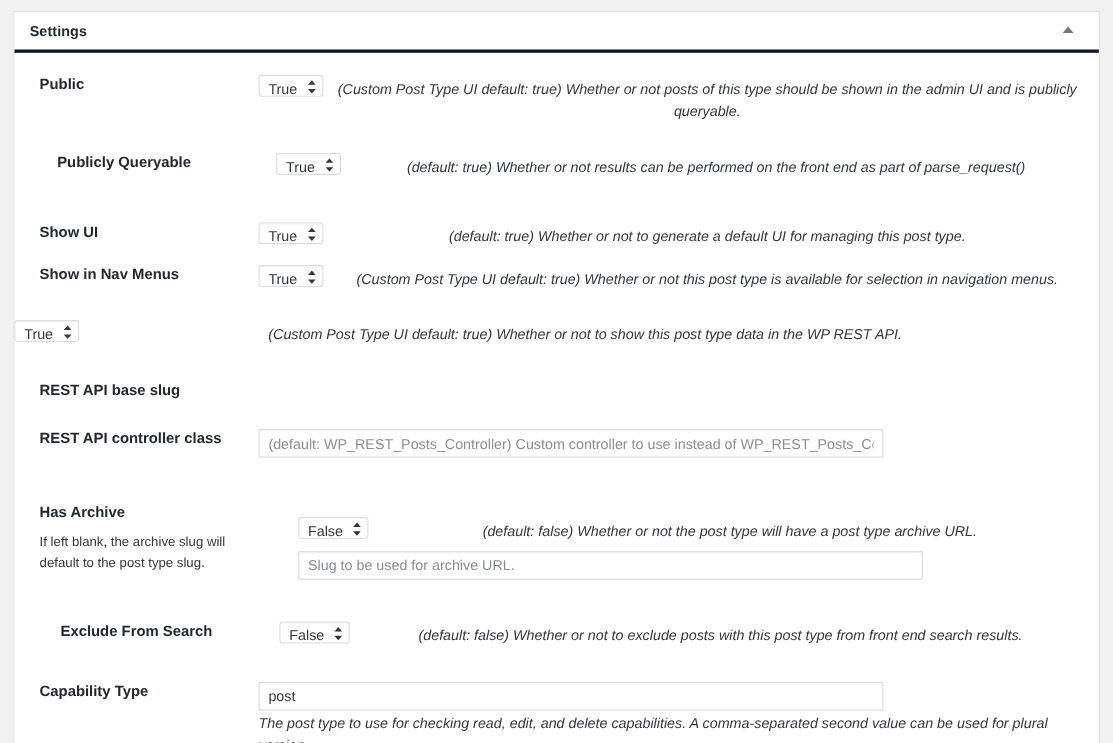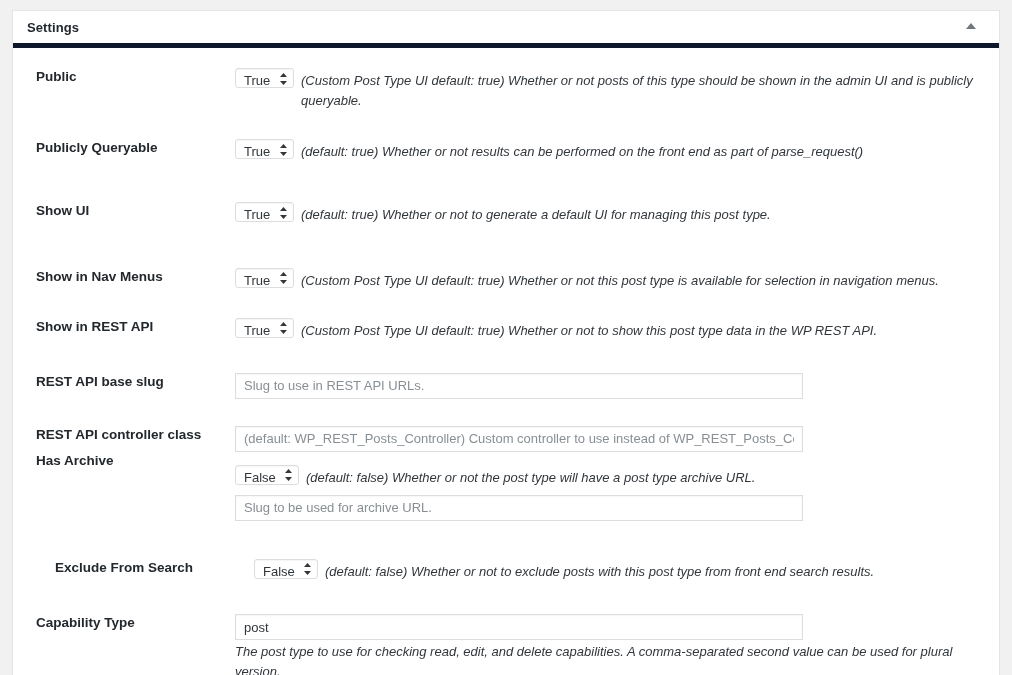--- a/index.html
+++ b/index.html
@@ -24,21 +24,21 @@
     background: #ffffff;
     border: 1px solid #e5e5e5;
     box-shadow: 0 1px 1px rgba(0,0,0,.04);
     box-sizing: border-box;
     overflow: hidden;
   }
 
   .panel-header {
     position: relative;
     height: 37px;
-    border-bottom: 5px solid #0f172a;
+    border-bottom: 3px solid #0f172a;
     display: flex;
     align-items: center;
     padding: 0 12px 0 14px;
     box-sizing: border-box;
     cursor: pointer;
     user-select: none;
   }
   .panel-title {
     font-size: 13px;
     font-weight: bold;
@@ -140,20 +140,21 @@
   }
 
   .desc {
     font-size: 13px;
     font-style: italic;
     color: #32373c;
     line-height: 1.55;
     flex: 1 1 200px;
     min-width: 0;
     padding-top: 3px;
+    text-align: center;
   }
   .desc-below {
     font-size: 13px;
     font-style: italic;
     color: #32373c;
     line-height: 1.55;
     margin-top: 2px;
   }
 
   
@@ -209,21 +210,21 @@
                 <path d="M4.5 1 L8 5 L1 5 Z" fill="#32373c"></path>
                 <path d="M4.5 13 L8 9 L1 9 Z" fill="#32373c"></path>
               </svg>
             </span>
           </span>
           <span class="desc">(Custom Post Type UI default: true) Whether or not posts of this type should be shown in the admin UI and is publicly queryable.</span>
         </div>
       </div>
     </div>
 
-    <div class="field-row" style="margin-top:28px;">
+    <div class="field-row" style="margin-top:28px;margin-left:16px;">
       <div class="field-label-cell">
         <span class="field-label">Publicly Queryable</span>
       </div>
       <div class="field-control-cell">
         <div class="control-line">
           <span class="select-wrap">
             <select class="cptui-select">
               <option>True</option>
             </select>
             <span class="select-arrows">
@@ -253,21 +254,21 @@
                 <path d="M4.5 1 L8 5 L1 5 Z" fill="#32373c"></path>
                 <path d="M4.5 13 L8 9 L1 9 Z" fill="#32373c"></path>
               </svg>
             </span>
           </span>
           <span class="desc">(default: true) Whether or not to generate a default UI for managing this post type.</span>
         </div>
       </div>
     </div>
 
-    <div class="field-row" style="margin-top:42px;">
+    <div class="field-row" style="margin-top:15px;">
       <div class="field-label-cell">
         <span class="field-label">Show in Nav Menus</span>
       </div>
       <div class="field-control-cell">
         <div class="control-line">
           <span class="select-wrap">
             <select class="cptui-select">
               <option>True</option>
             </select>
             <span class="select-arrows">
@@ -276,23 +277,20 @@
                 <path d="M4.5 13 L8 9 L1 9 Z" fill="#32373c"></path>
               </svg>
             </span>
           </span>
           <span class="desc">(Custom Post Type UI default: true) Whether or not this post type is available for selection in navigation menus.</span>
         </div>
       </div>
     </div>
 
     <div class="field-row" style="margin-top:27px;">
-      <div class="field-label-cell">
-        <span class="field-label">Show in REST API</span>
-      </div>
       <div class="field-control-cell">
         <div class="control-line">
           <span class="select-wrap">
             <select class="cptui-select">
               <option>True</option>
             </select>
             <span class="select-arrows">
               <svg width="9" height="14" viewBox="0 0 9 14" aria-hidden="true">
                 <path d="M4.5 1 L8 5 L1 5 Z" fill="#32373c"></path>
                 <path d="M4.5 13 L8 9 L1 9 Z" fill="#32373c"></path>
@@ -301,37 +299,35 @@
           </span>
           <span class="desc">(Custom Post Type UI default: true) Whether or not to show this post type data in the WP REST API.</span>
         </div>
       </div>
     </div>
 
     <div class="field-row" style="margin-top:32px;">
       <div class="field-label-cell">
         <span class="field-label">REST API base slug</span>
       </div>
-      <div class="field-control-cell">
-        <input class="cptui-text" type="text" value="" placeholder="Slug to use in REST API URLs." style="">
-      </div>
     </div>
 
     <div class="field-row" style="margin-top:27px;">
       <div class="field-label-cell">
         <span class="field-label">REST API controller class</span>
       </div>
       <div class="field-control-cell">
         <input class="cptui-text" type="text" value="" placeholder="(default: WP_REST_Posts_Controller) Custom controller to use instead of WP_REST_Posts_Controller." style="">
       </div>
     </div>
 
-    <div class="field-row" style="">
+    <div class="field-row" style="margin-top:41px;gap:36px;">
       <div class="field-label-cell">
         <span class="field-label">Has Archive</span>
+        <span class="field-sublabel">If left blank, the archive slug will default to the post type slug.</span>
       </div>
       <div class="field-control-cell" style="padding-top:13px;">
         <div class="control-line">
           <span class="select-wrap">
             <select class="cptui-select">
               <option>False</option>
             </select>
             <span class="select-arrows">
               <svg width="9" height="14" viewBox="0 0 9 14" aria-hidden="true">
                 <path d="M4.5 1 L8 5 L1 5 Z" fill="#32373c"></path>

